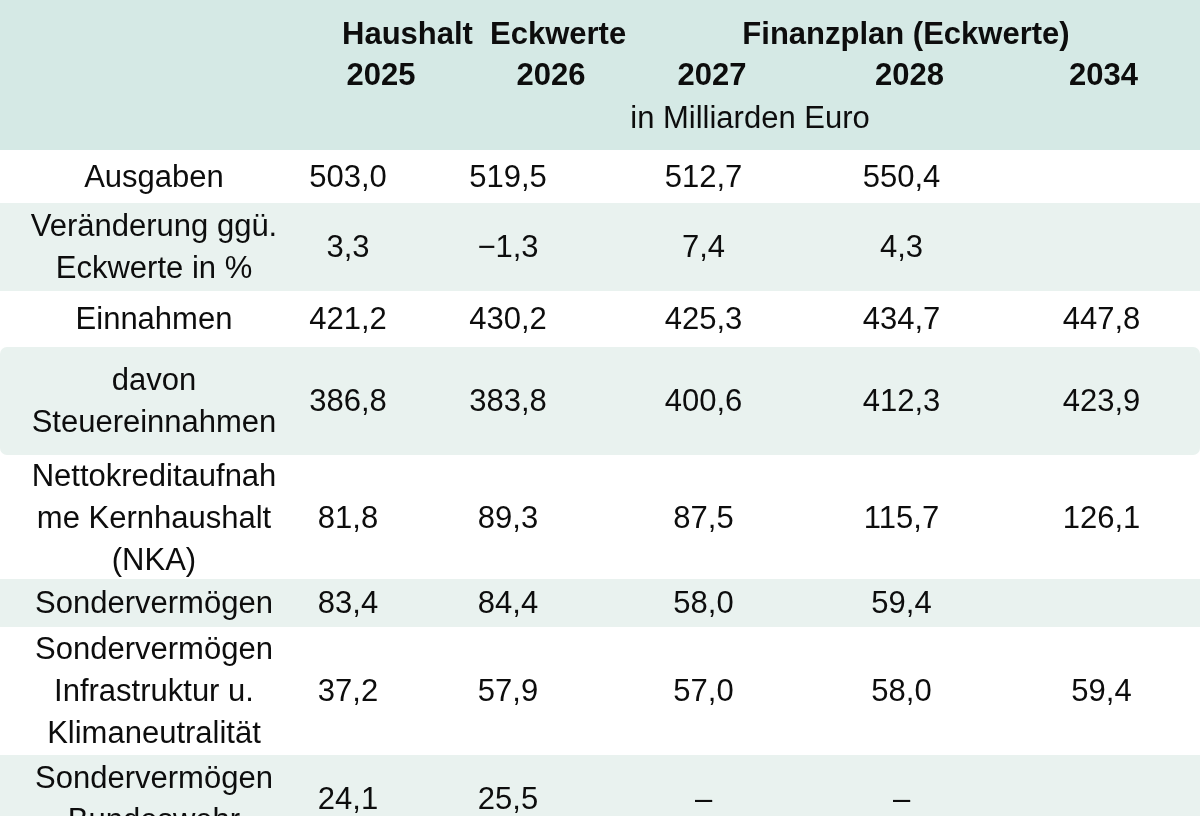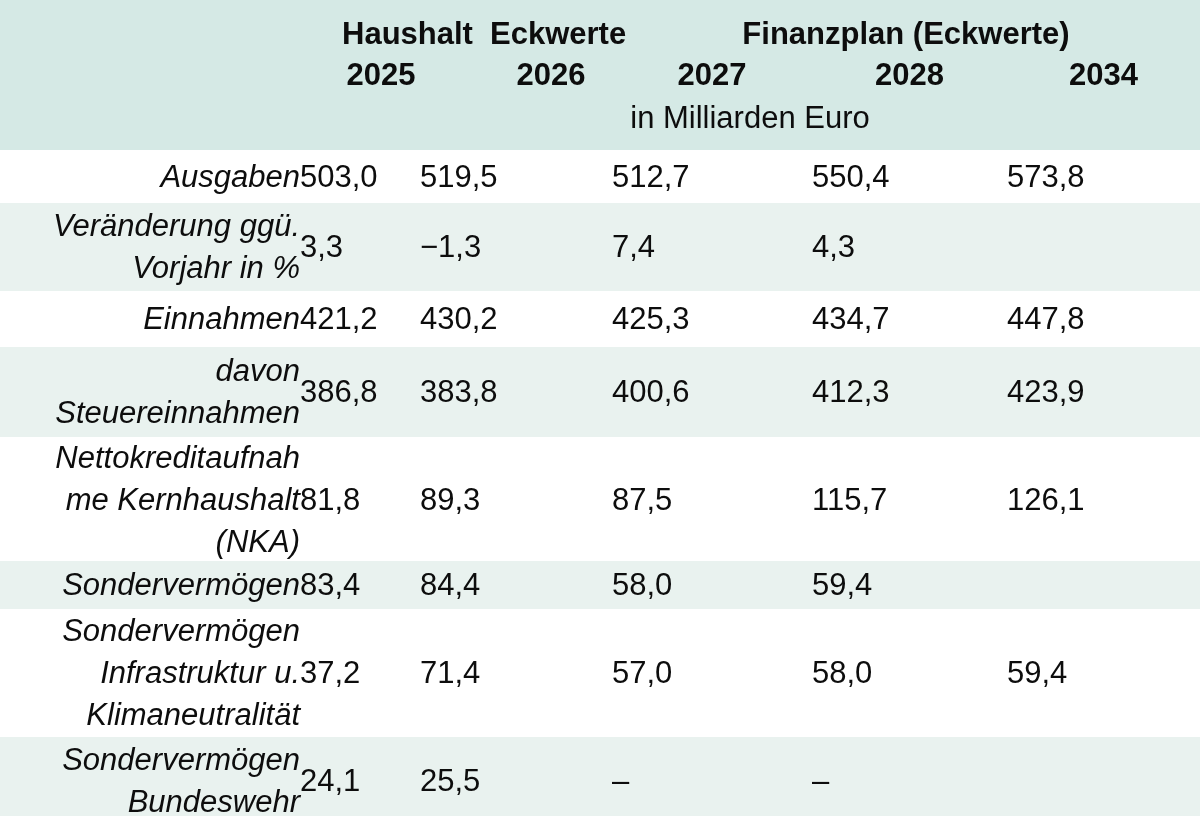--- a/index.html
+++ b/index.html
@@ -70,36 +70,35 @@
     grid-template-columns:300px 120px 192px 200px 195px 193px;
     align-items:center;
     width:1200px;
   }
   .row--white{background:var(--c-row-white);}
   .row--mint{background:var(--c-row-mint);}
   .cell-label{
     white-space:pre-line;
     line-height:42px;
     padding-left:8px;
-    text-align:right;
-    font-style:italic;
+    text-align:center;
   }
   .cell-val{
-    text-align:left;
+    text-align:center;
     line-height:42px;
   }
   .trow .cell-val:nth-child(2){padding-right:24px;}
   .trow .cell-val:nth-child(3){padding-right:16px;}
   .trow .cell-val:nth-child(4){padding-right:17px;}
   .trow .cell-val:nth-child(5){padding-right:16px;}
   .trow .cell-val:nth-child(6){padding-right:4px;}
   .h-53{height:53px;}
   .h-88{height:88px;}
   .h-47{height:56px;}
-  .h-90{height:90px;}
+  .h-90{height:108px;border-radius:7px;}
   .h-124{height:124px;}
   .h-48{height:48px;}
   .h-128{height:128px;}
 </style>
 </head>
 <body>
 
 <div class="table-wrap">
 
   <div class="thead">
@@ -120,26 +119,25 @@
     </div>
     <div class="unit-line">in Milliarden Euro</div>
   </div>
 
   <div class="trow row--white h-53">
     <div class="cell-label">Ausgaben</div>
     <div class="cell-val">503,0</div>
     <div class="cell-val">519,5</div>
     <div class="cell-val">512,7</div>
     <div class="cell-val">550,4</div>
-    <div class="cell-val">573,8</div>
   </div>
 
   <div class="trow row--mint h-88">
     <div class="cell-label">Veränderung ggü.
-Vorjahr in %</div>
+Eckwerte in %</div>
     <div class="cell-val">3,3</div>
     <div class="cell-val">−1,3</div>
     <div class="cell-val">7,4</div>
     <div class="cell-val">4,3</div>
   </div>
 
   <div class="trow row--white h-47">
     <div class="cell-label">Einnahmen</div>
     <div class="cell-val">421,2</div>
     <div class="cell-val">430,2</div>
@@ -175,21 +173,21 @@
     <div class="cell-val">84,4</div>
     <div class="cell-val">58,0</div>
     <div class="cell-val">59,4</div>
   </div>
 
   <div class="trow row--white h-128">
     <div class="cell-label">Sondervermögen
 Infrastruktur u.
 Klimaneutralität</div>
     <div class="cell-val">37,2</div>
-    <div class="cell-val">71,4</div>
+    <div class="cell-val">57,9</div>
     <div class="cell-val">57,0</div>
     <div class="cell-val">58,0</div>
     <div class="cell-val">59,4</div>
   </div>
 
   <div class="trow row--mint h-88">
     <div class="cell-label">Sondervermögen
 Bundeswehr</div>
     <div class="cell-val">24,1</div>
     <div class="cell-val">25,5</div>

